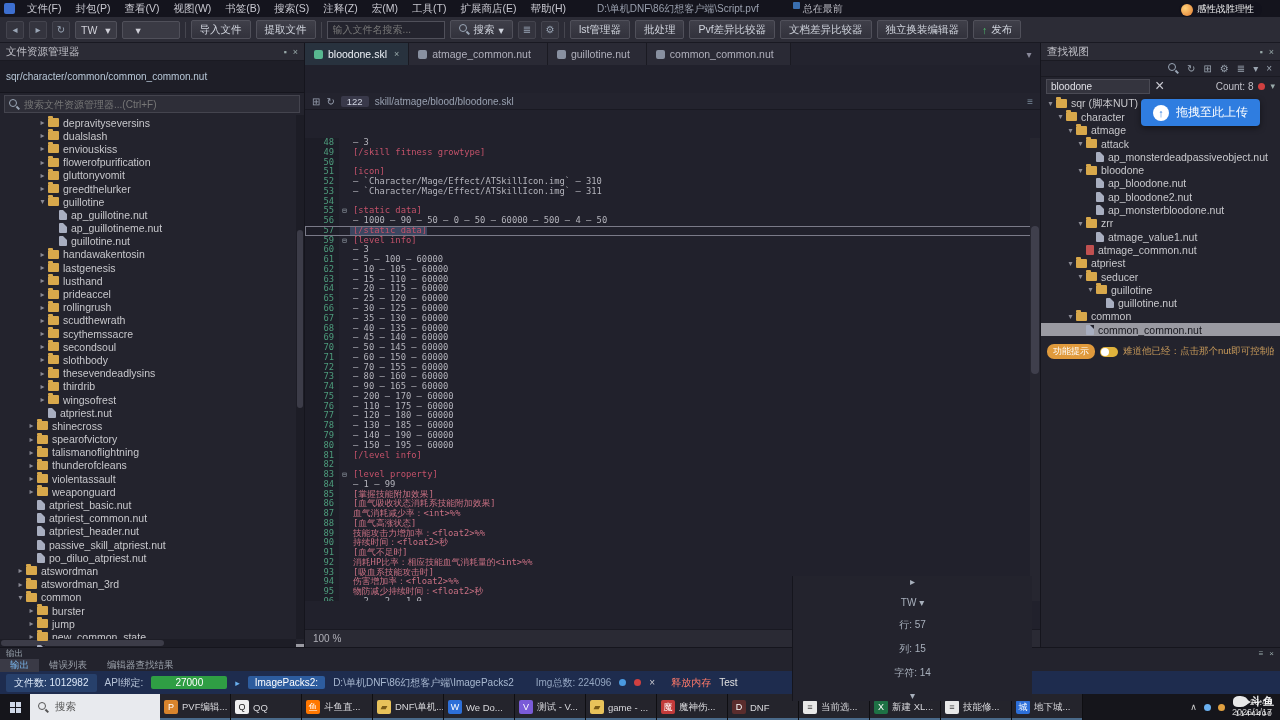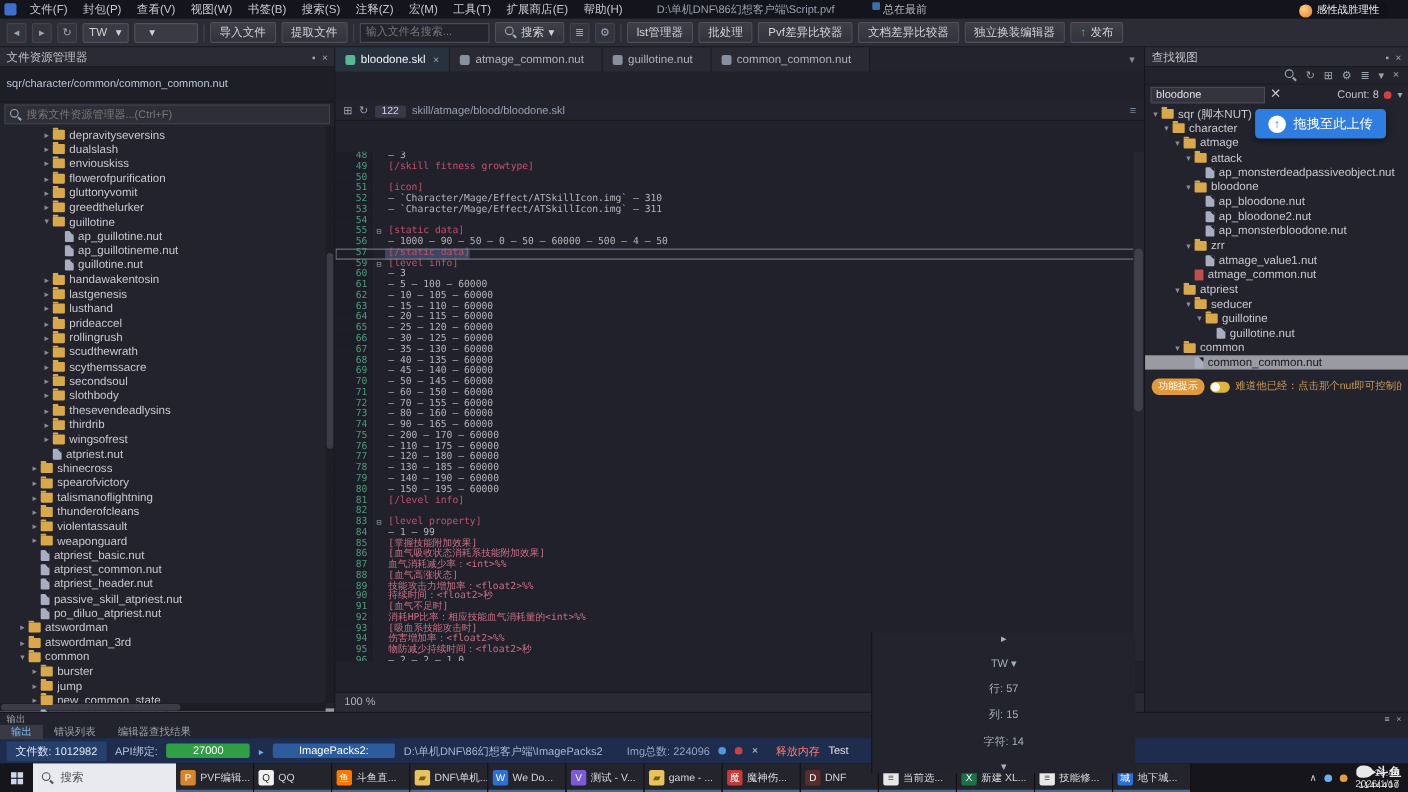--- a/index.html
+++ b/index.html
@@ -107,21 +107,21 @@
   .out-head .ph-icons { font-size:8px; }
   .out-tabs { height:13px; display:flex; align-items:stretch; font-size:9.5px; }
   .out-tab { padding:0 10px; display:flex; align-items:center; color:#9aa0aa; }
   .out-tab.active { background:#3a3a46; color:#7ab8f0; }
 
   
   .statusbar { height:23px; background:#1e2c4e; display:flex; align-items:center; gap:8px; padding:0 6px; font-size:10px; color:#b8c4d8; }
   .seg-files { background:#27406b; color:#dce8f8; padding:2px 8px; border-radius:2px; }
   .apival { background:#2f9e44; color:#fff; padding:1px 24px; border-radius:2px; }
   .chev { color:#6ab0f0; font-size:9px; }
-  .ipk { background:#2d5c9e; color:#fff; padding:1px 24px; border-radius:2px; }
+  .ipk { background:#2d5c9e; color:#fff; padding:1px 7px; border-radius:2px; }
   .ipkpath { color:#a8b8d0; }
   .imgtotal { color:#93a5c0; margin-left:14px; }
   .sdot { width:7px; height:7px; border-radius:50%; flex:none; }
   .release { color:#ff7a6a; margin-left:8px; }
   .testlbl { color:#e0e0e0; }
 
   
   .taskbar { height:26px; background:#15151b; display:flex; align-items:stretch; }
   .start { width:30px; display:flex; align-items:center; justify-content:center; flex:none; }
   .winlogo { display:grid; grid-template-columns:5px 5px; grid-template-rows:5px 5px; gap:1px; }

